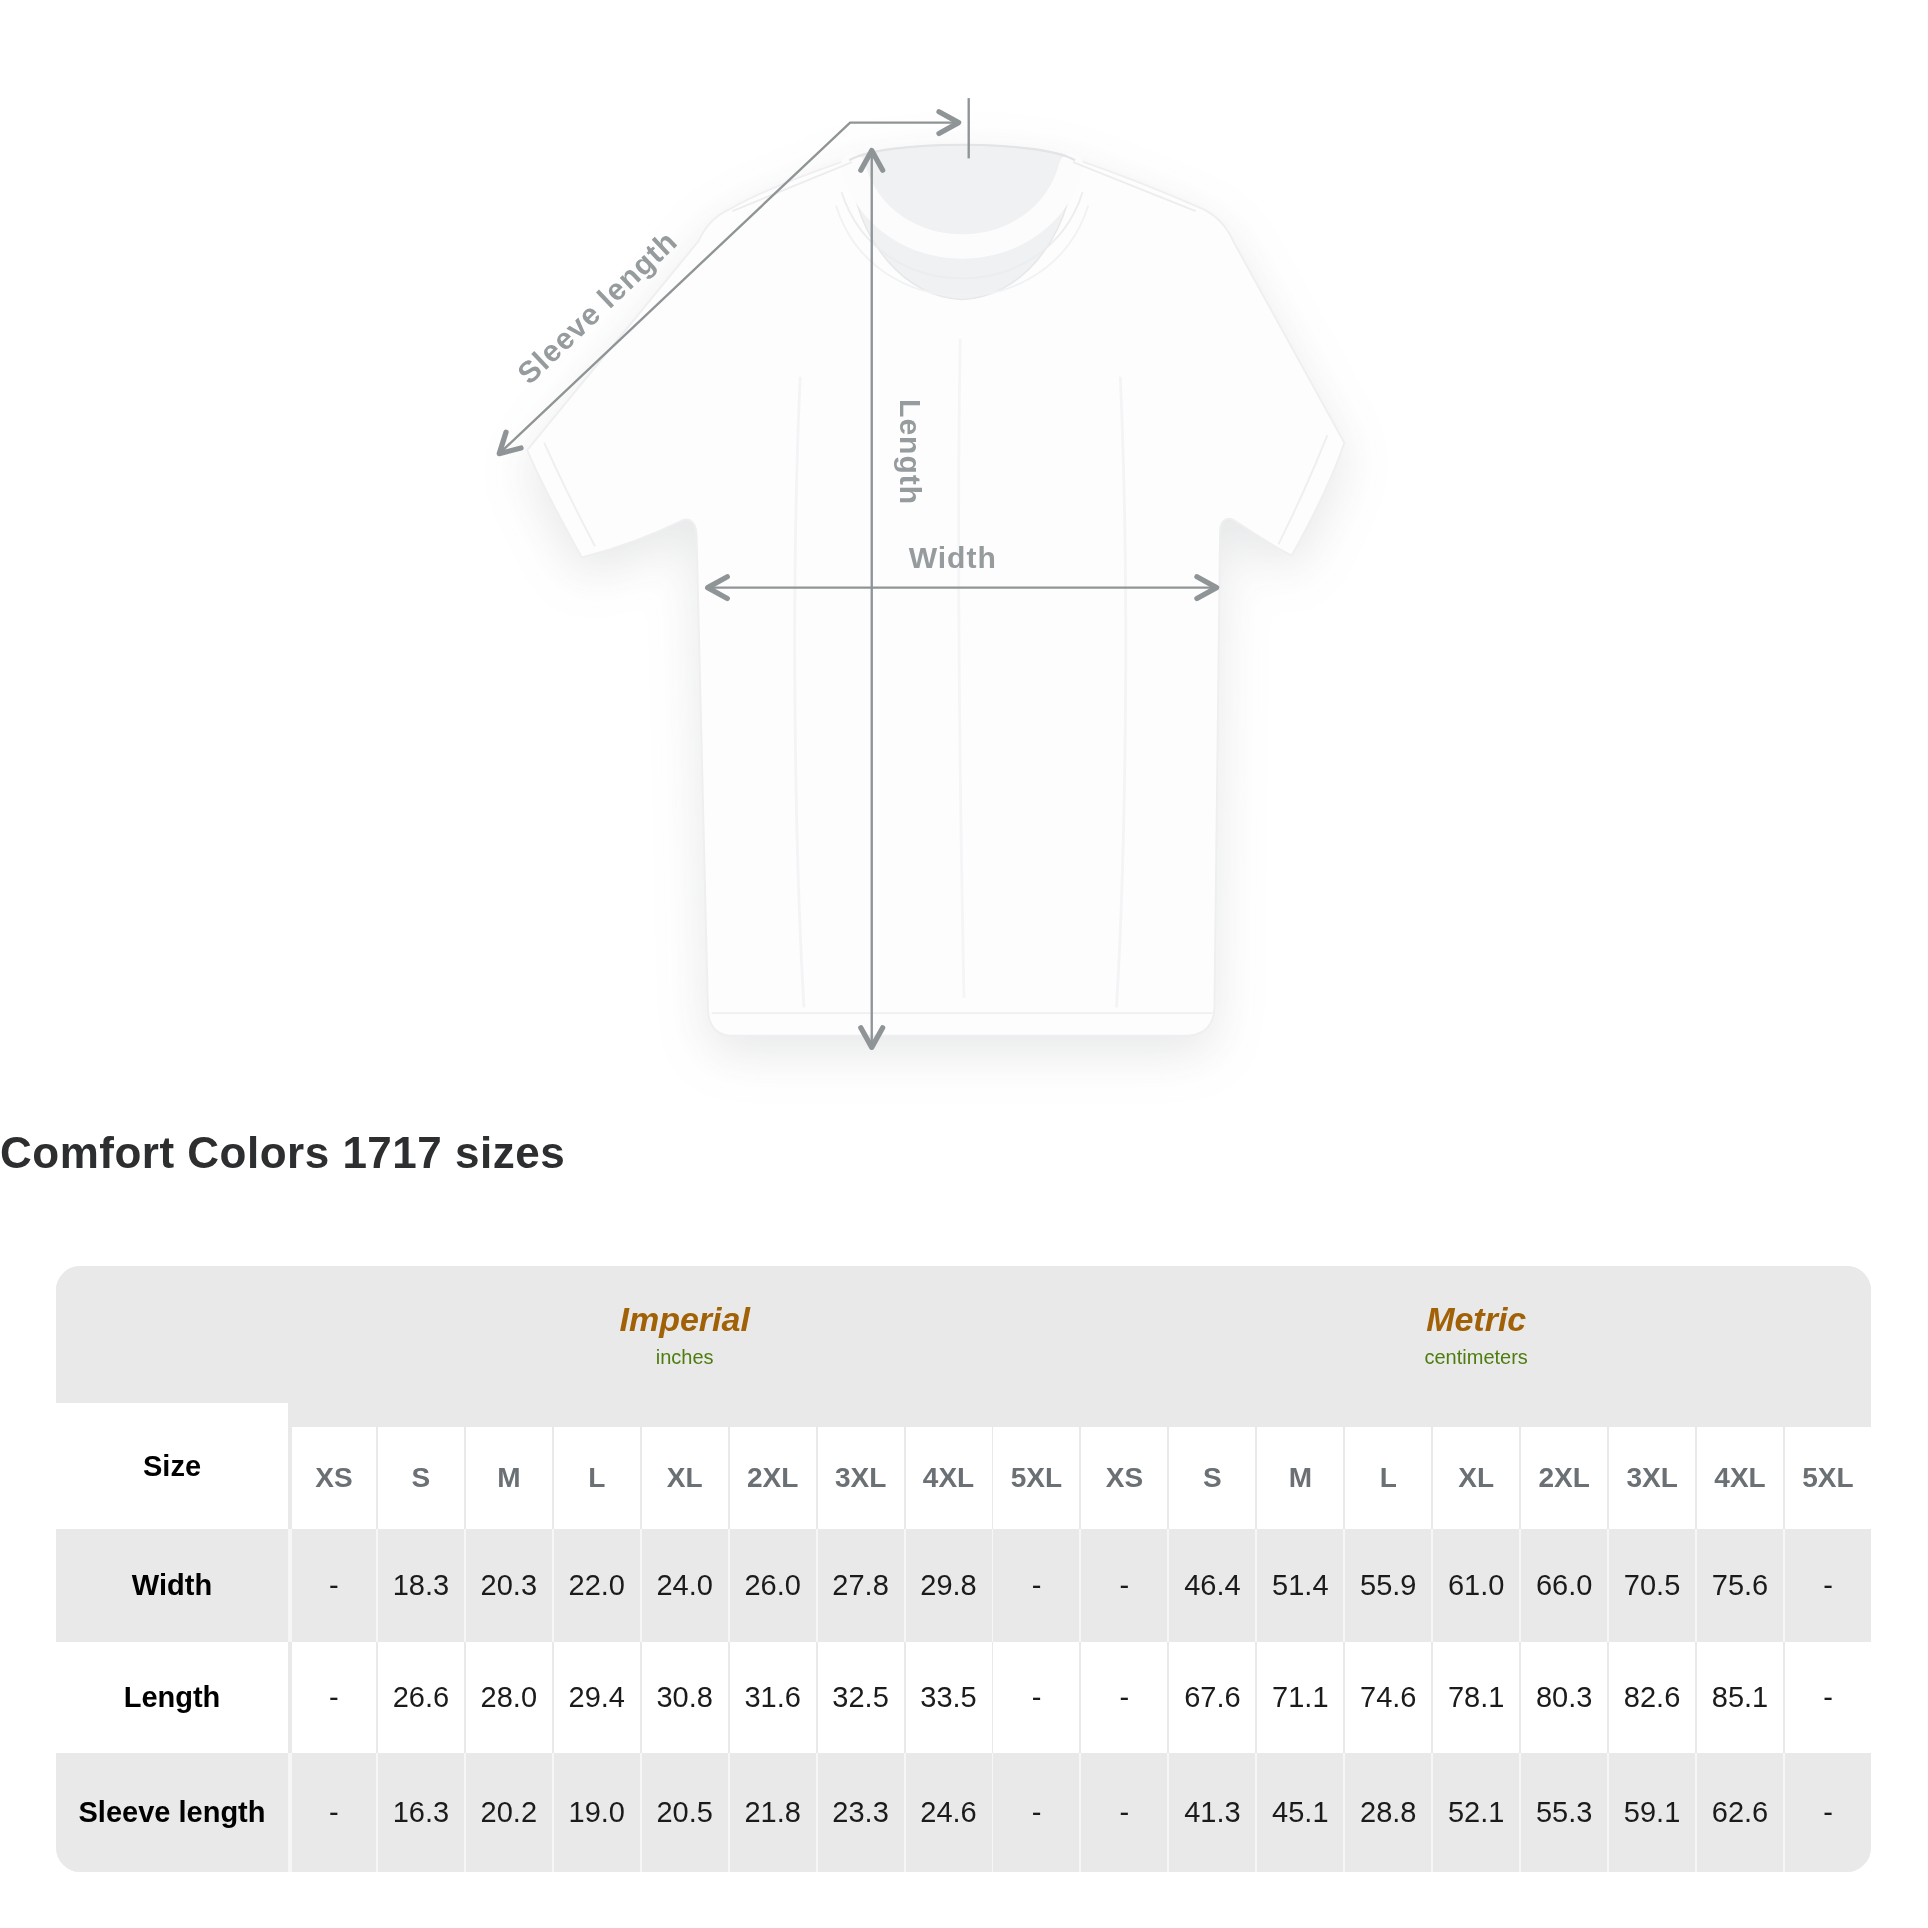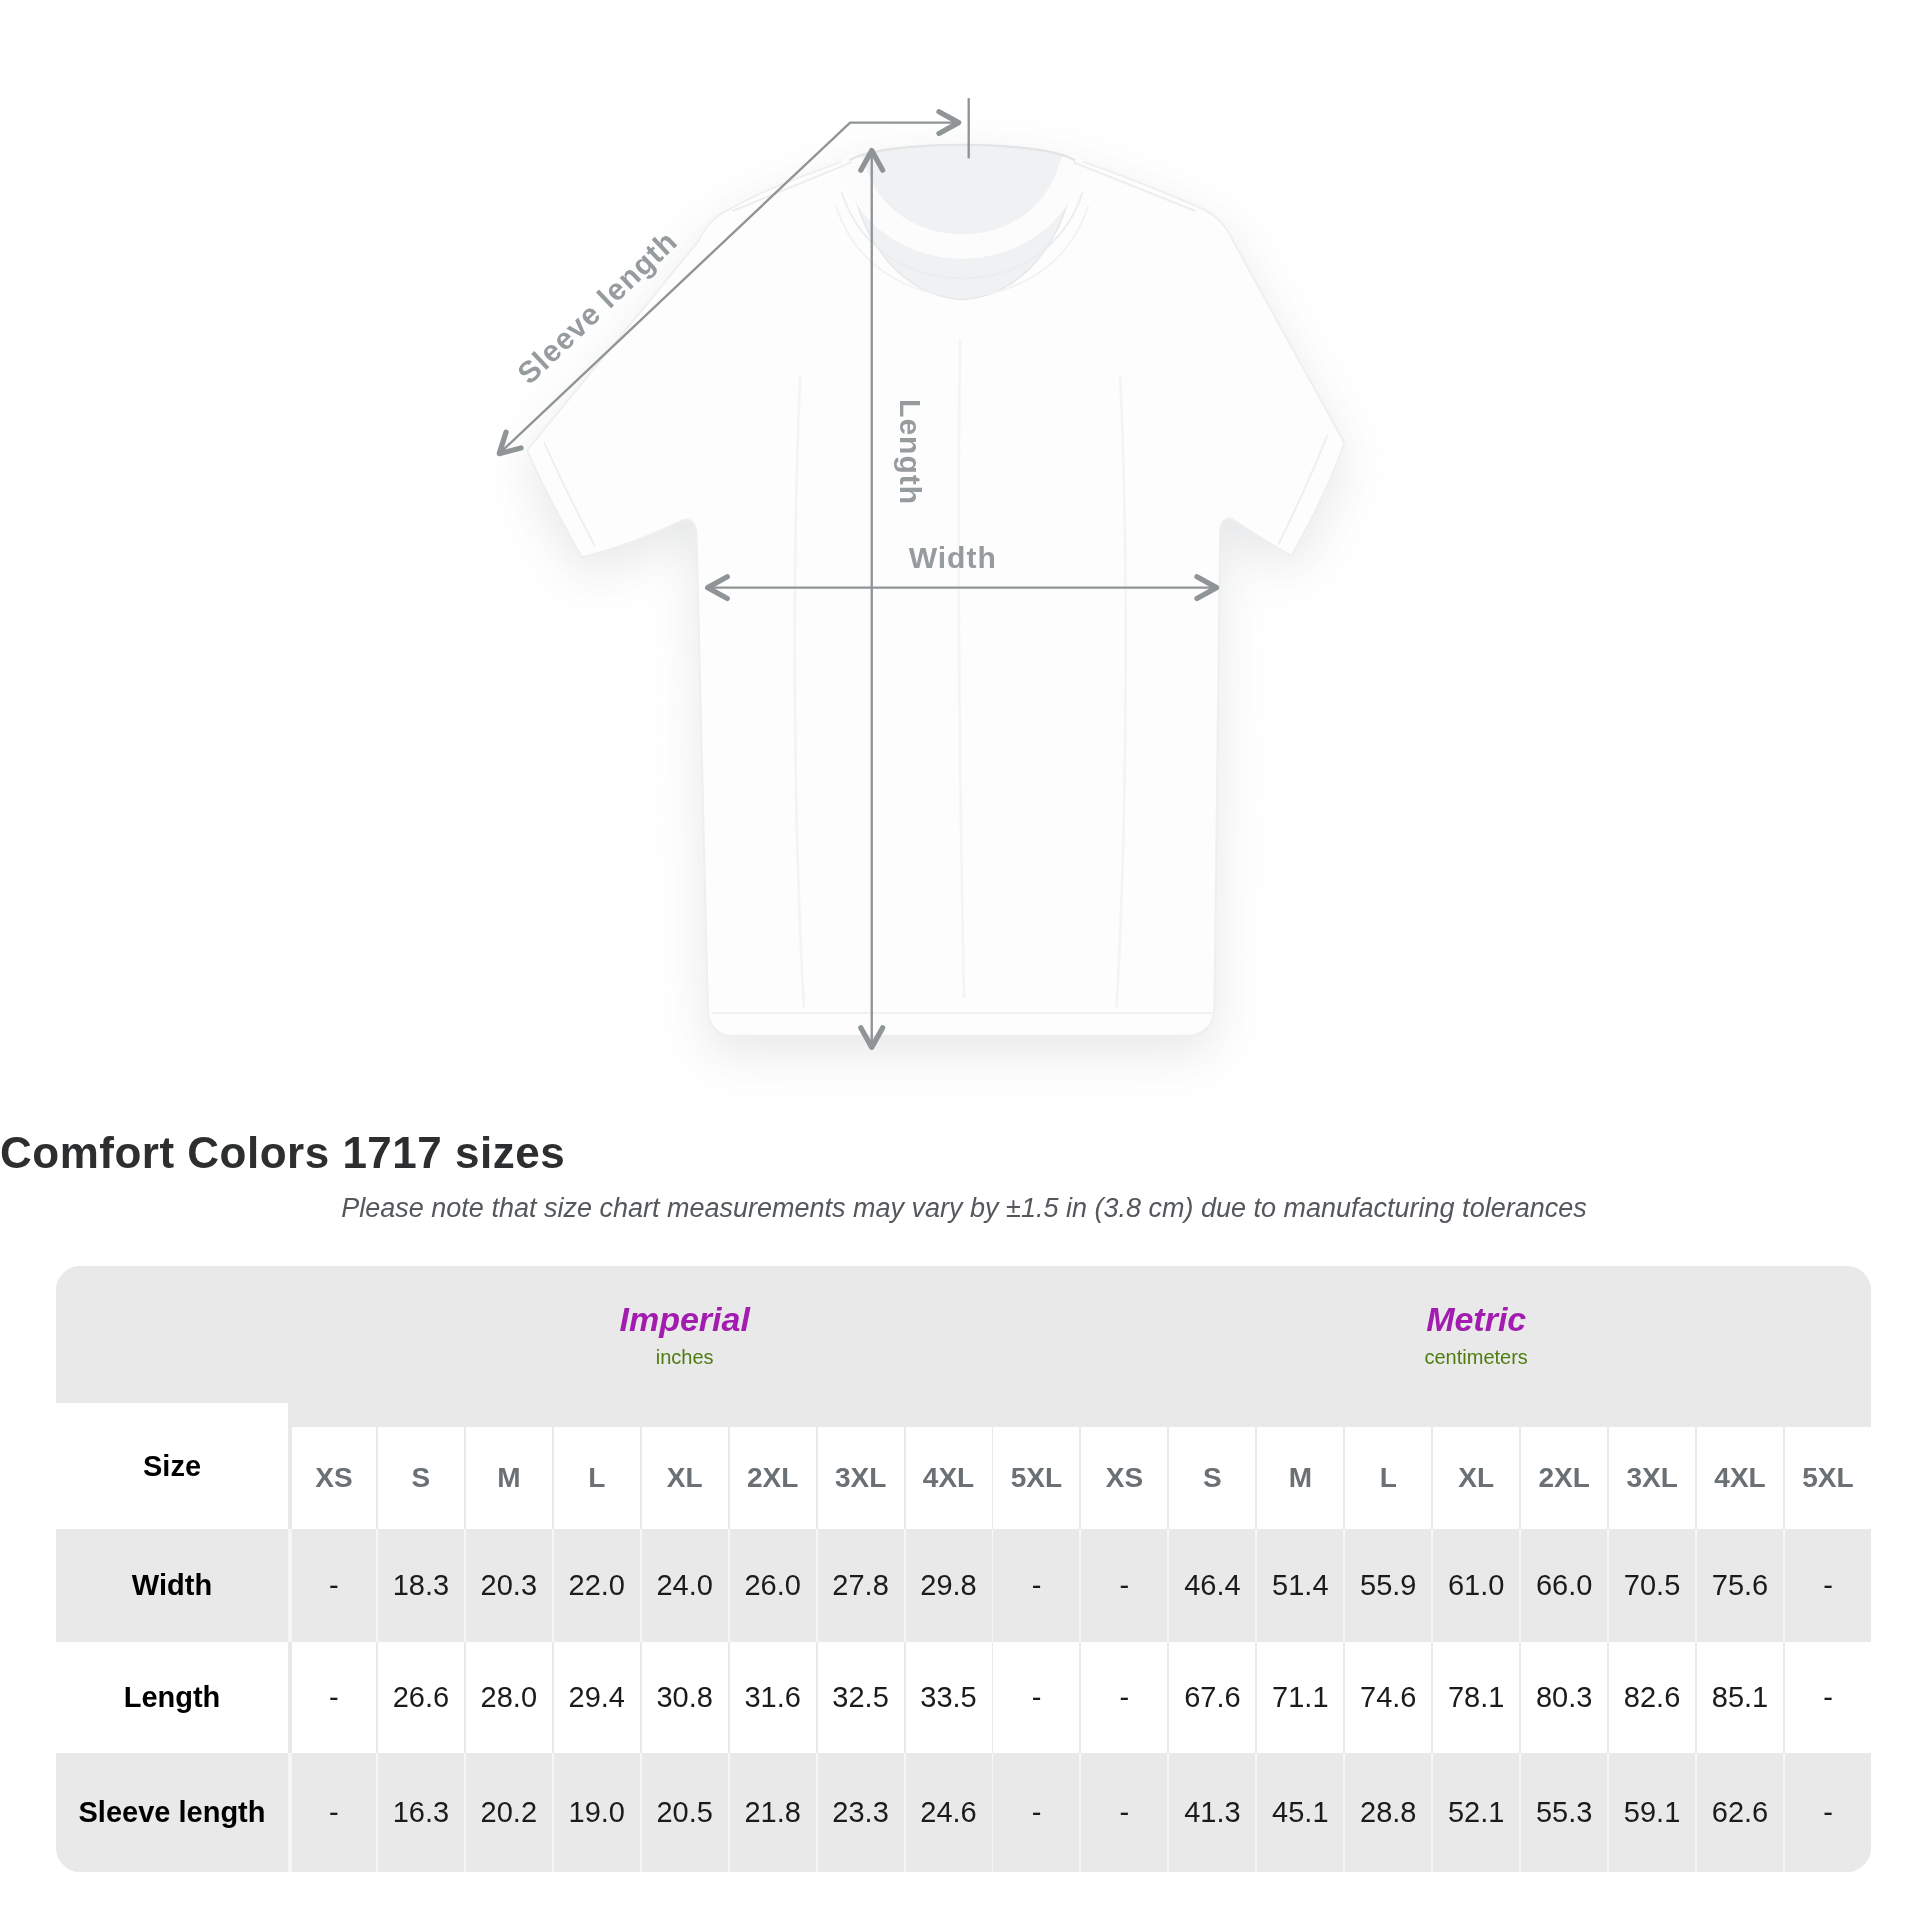--- a/index.html
+++ b/index.html
@@ -13,21 +13,21 @@
   .subtitle{position:absolute;top:1193px;left:0;width:100%;margin:0;text-align:center;
             font-style:italic;font-size:27px;color:#54585c;}
 
   .size-table{position:absolute;top:1266px;left:56px;width:1815px;
               border-radius:24.5px;overflow:hidden;background:#e9e9e9;}
   .band,.trow{display:grid;grid-template-columns:232px repeat(18,1fr);column-gap:1.9px;}
   .band{height:137px;background:#e9e9e9;}
   .band-group{display:flex;flex-direction:column;align-items:center;justify-content:center;gap:7.5px;}
   .band-group.imperial{grid-column:2/11;}
   .band-group.metric{grid-column:11/20;}
-  .g-label{font-size:34px;font-weight:bold;font-style:italic;color:#a21caf;}
+  .g-label{font-size:34px;font-weight:bold;font-style:italic;color:#a16207;}
   .g-unit{font-size:20px;color:#4d7c0f;}
 
   .trow.header{height:126px;background:#e9e9e9;}
   .trow.header .cell{background:#ffffff;}
   .trow.white{background:#e9e9e9;}
   .trow.white .cell{background:#ffffff;}
   .trow.gray{background:#f6f6f7;}
   .trow.gray .cell{background:#e9e9e9;}
   .trow .cell:nth-child(2){border-left:2.8px solid transparent;}
   .trow.header .cell:nth-child(2),.trow.white .cell:nth-child(2){border-left-color:#e9e9e9;}
@@ -106,21 +106,20 @@
       <path d="M 926 162 L 926 1110" marker-start="url(#ah)" marker-end="url(#ah)"></path>
       <path d="M 754 624 L 1290 624" marker-start="url(#ah)" marker-end="url(#ah)"></path>
     </g>
 
     <text class="m-label" transform="translate(642,334) rotate(-43.5)" text-anchor="middle">Sleeve length</text>
     <text class="m-label" transform="translate(956,480) rotate(90)" text-anchor="middle">Length</text>
     <text class="m-label" transform="translate(1012,603)" text-anchor="middle">Width</text>
   </svg>
 
   <h1 class="title">Comfort Colors 1717 sizes</h1>
-  <p class="subtitle">Please note that size chart measurements may vary by ±1.5 in (3.8 cm) due to manufacturing tolerances</p>
 
   <div class="size-table">
     <div class="band">
       <div class="band-group imperial">
         <div class="g-label">Imperial</div>
         <div class="g-unit">inches</div>
       </div>
       <div class="band-group metric">
         <div class="g-label">Metric</div>
         <div class="g-unit">centimeters</div>

